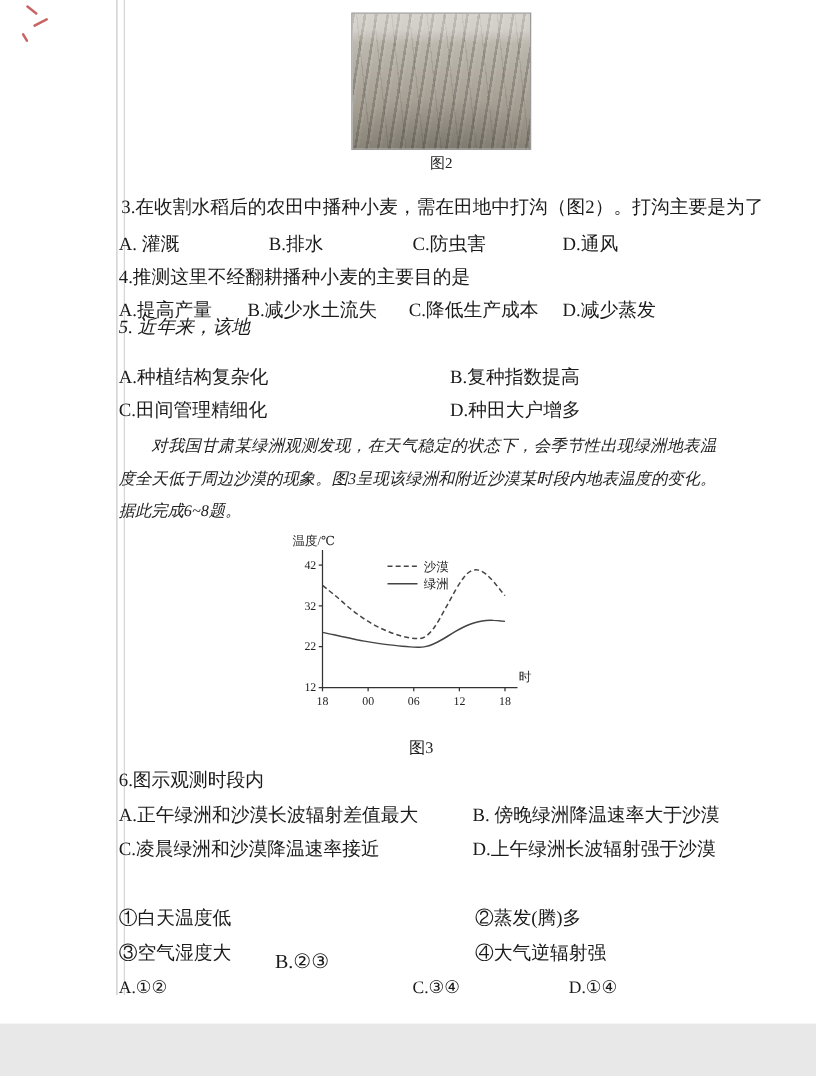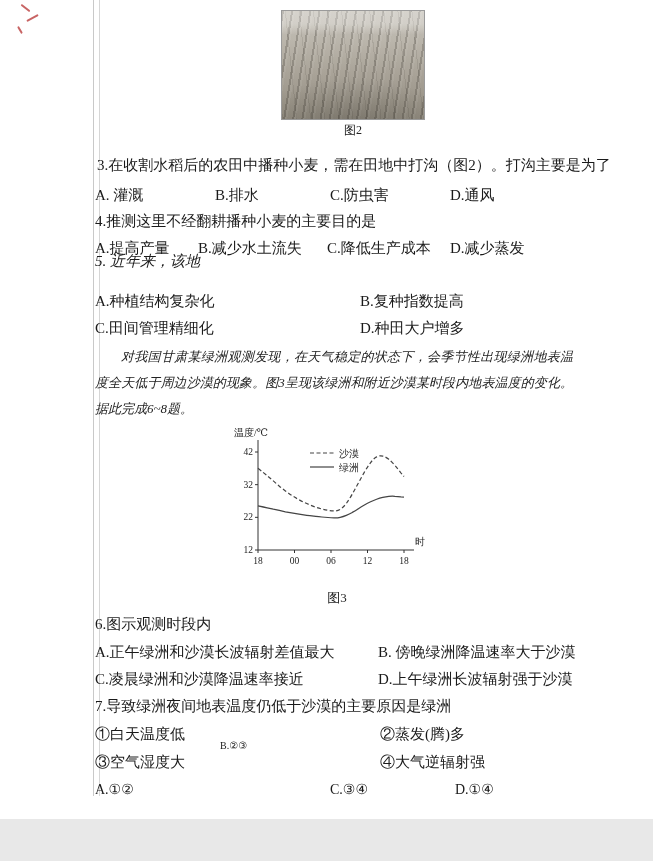--- a/index.html
+++ b/index.html
@@ -112,23 +112,22 @@
       <text x="117" y="50.5" font-size="10" fill="#222">绿洲</text>
     </svg>
   <div class="caption cap3">图3</div>
 
   <div class="stem" style="left:95px;top:615px;">6.图示观测时段内</div>
   <span class="opt" style="left:95px;top:643px;">A.正午绿洲和沙漠长波辐射差值最大</span>
   <span class="opt" style="left:378px;top:643px;">B. 傍晚绿洲降温速率大于沙漠</span>
   <span class="opt" style="left:95px;top:670px;">C.凌晨绿洲和沙漠降温速率接近</span>
   <span class="opt" style="left:378px;top:670px;">D.上午绿洲长波辐射强于沙漠</span>
 
-  <div class="stem" style="left:95px;top:697px;">7.导致绿洲夜间地表温度仍低于沙漠的主要原因是绿洲</div>
   <span class="opt" style="left:95px;top:725px;text-align:center;">①白天温度低</span>
   <span class="opt" style="left:380px;top:725px;">②蒸发(腾)多</span>
   <span class="opt" style="left:95px;top:753px;">③空气湿度大</span>
   <span class="opt" style="left:380px;top:753px;">④大气逆辐射强</span>
   <span class="opt" style="left:95px;top:781px;font-size:14px;">A.①②</span>
-  <span class="opt" style="left:220px;top:740px;font-size:10px;">B.②③</span>
+  <span class="opt" style="left:220px;top:759px;font-size:16px;">B.②③</span>
   <span class="opt" style="left:330px;top:781px;font-size:14px;">C.③④</span>
   <span class="opt" style="left:455px;top:781px;font-size:14px;">D.①④</span>
 
 </div>
 
 </body></html>

